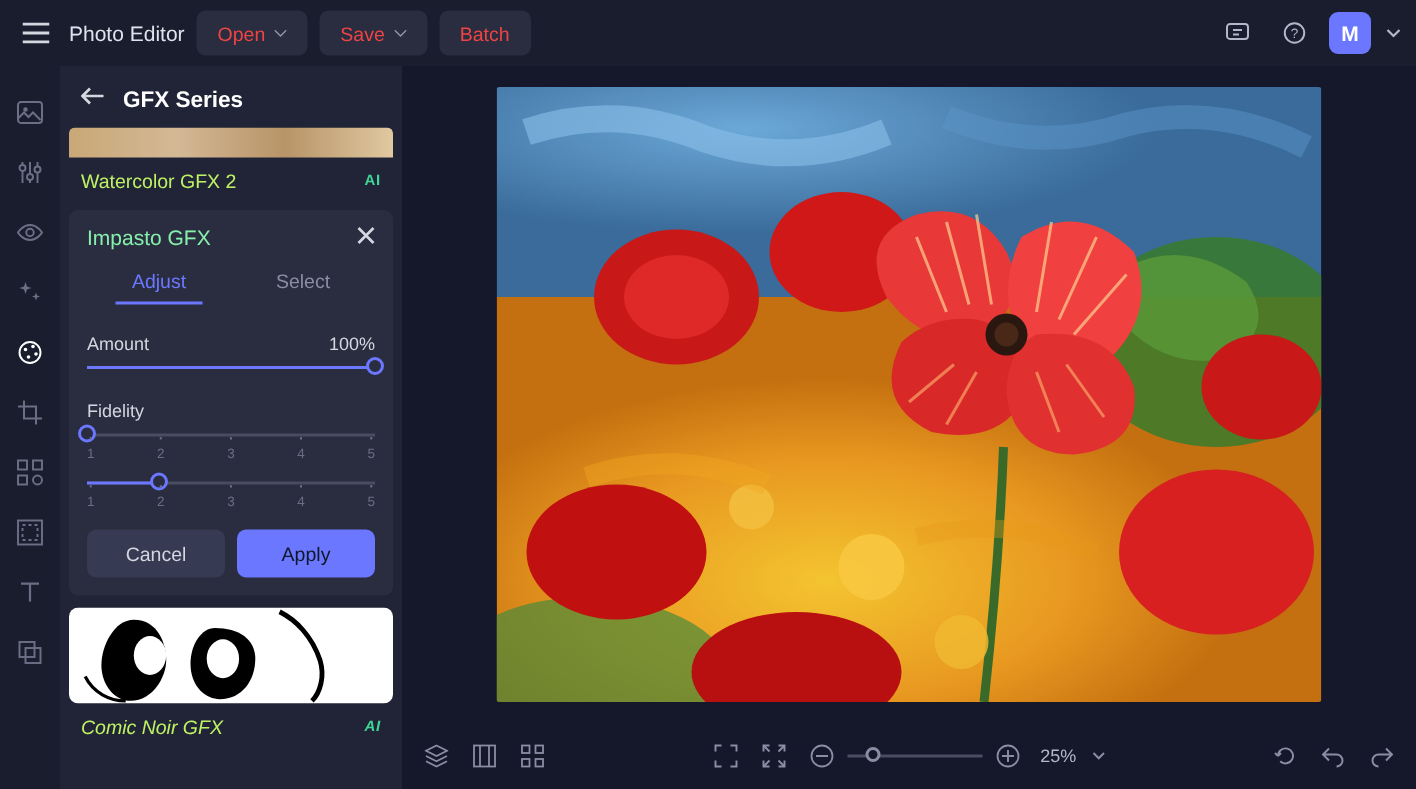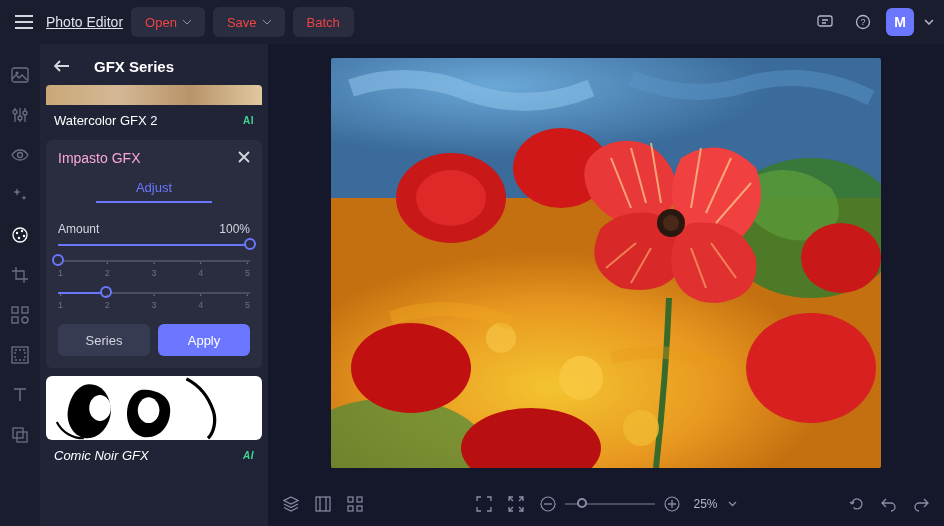--- a/index.html
+++ b/index.html
@@ -18,21 +18,21 @@
   padding: 0 10px;
   gap: 8px;
   background: #1a1d2e;
 }
 .menu-btn {
   width: 28px; height: 28px;
   display: flex; align-items: center; justify-content: center;
   cursor: pointer;
   border-radius: 4px;
 }
-.app-title { font-size: 14px; color: #e0e2ec; margin-right: auto; text-decoration: underline; }
+.app-title { font-size: 14px; color: #e0e2ec; margin-right: auto; }
 .top-btn {
   height: 30px;
   padding: 0 14px;
   background: #2a2d3f;
   border-radius: 6px;
   display: flex; align-items: center; gap: 6px;
   cursor: pointer;
   font-size: 13px;
   color: #ef4444;
 }
@@ -68,54 +68,54 @@
   cursor: pointer;
 }
 .rail-icon.active { color: #fff; }
 .side-panel {
   width: 228px;
   background: #212436;
   display: flex; flex-direction: column;
   overflow: hidden;
 }
 .panel-head {
-  display: flex; align-items: flex-end;
-  gap: 24px;
+  display: flex; align-items: flex-start;
+  gap: 12px;
   padding: 14px 14px 10px 14px;
 }
 .back-btn { cursor: pointer; color: #d4d6e0; }
 .panel-title { font-size: 15px; font-weight: 700; color: #fff; }
 .panel-body {
   flex: 1;
   overflow-y: auto;
   padding: 0 6px 6px 6px;
 }
 .preset-thumb {
   height: 20px;
   background: linear-gradient(90deg, #c9a876, #d4b896, #b89468, #e0c8a0);
   border-radius: 4px 4px 0 0;
   margin: 0 0 0 0;
 }
 .preset-row {
   display: flex; align-items: center; justify-content: space-between;
   padding: 8px 8px;
 }
-.preset-name { font-size: 13px; color: #ffffff; }
+.preset-name { font-size: 13px; color: #bef264; }
 .ai-badge { font-size: 10px; color: #3dd696; font-weight: 600; letter-spacing: 0.5px; }
 .effect-card {
   background: #2a2d3f;
   border-radius: 6px;
   padding: 10px 12px 12px 12px;
   margin: 4px 0;
 }
 .effect-head {
   display: flex; align-items: center; justify-content: space-between;
   margin-bottom: 8px;
 }
-.effect-name { font-size: 14px; color: #f9a8d4; }
+.effect-name { font-size: 14px; color: #86efac; }
 .close-btn { cursor: pointer; color: #d4d6e0; }
 .subtabs {
   display: flex;
   margin-bottom: 12px;
   justify-content: center;
 }
 .subtab {
   flex: 1;
   text-align: center;
   padding: 6px 0;
@@ -178,21 +178,21 @@
 }
 .btn {
   flex: 1;
   height: 32px;
   border-radius: 6px;
   display: flex; align-items: center; justify-content: center;
   cursor: pointer;
   font-size: 13px;
 }
 .btn-second { background: #363a52; color: #d4d6e0; }
-.btn-primary { background: #6b77ff; color: #ffffff; }
+.btn-primary { background: #6b77ff; color: #0f172a; }
 .next-preset {
   margin-top: 8px;
   font-style: italic;
 }
 .next-thumb {
   height: 64px;
   border-radius: 6px;
   overflow: hidden;
 }
 .canvas-area {
@@ -376,33 +376,37 @@
         <div class="effect-head">
           <div class="effect-name">Impasto GFX</div>
           <div class="close-btn">
             <svg width="12" height="12" viewBox="0 0 12 12">
                 <path d="M1 1l10 10M11 1L1 11" stroke="currentColor" stroke-width="1.8"></path>
               </svg>
           </div>
         </div>
         <div class="subtabs">
           <div class="subtab active">Adjust</div>
+          <div class="subtab">Select</div>
         </div>
 
         <div class="param">
           <div class="param-head">
             <span>Amount</span>
             <span>100%</span>
           </div>
           <div class="slider-track">
             <div class="slider-thumb" style="left:100%"></div>
           </div>
         </div>
 
         <div class="param">
+          <div class="param-head">
+            <span>Fidelity</span>
+          </div>
           <div class="slider-track gray">
             <div class="slider-thumb" style="left:0%"></div>
           </div>
           <div class="ticks">
             <span class="tick">1</span>
             <span class="tick">2</span>
             <span class="tick">3</span>
             <span class="tick">4</span>
             <span class="tick">5</span>
           </div>
@@ -416,21 +420,21 @@
           <div class="ticks">
             <span class="tick">1</span>
             <span class="tick">2</span>
             <span class="tick">3</span>
             <span class="tick">4</span>
             <span class="tick">5</span>
           </div>
         </div>
 
         <div class="btn-row">
-          <div class="btn btn-second">Series</div>
+          <div class="btn btn-second">Cancel</div>
           <div class="btn btn-primary">Apply</div>
         </div>
       </div>
 
       <div class="next-preset">
         <div class="next-thumb">
           <svg width="100%" height="100%" viewBox="0 0 200 64" preserveAspectRatio="xMidYMid slice">
             <rect width="200" height="64" fill="#fff"></rect>
             <path d="M40 10c15 0 20 15 20 25s-8 25-22 25c-10 0-18-10-18-22s8-28 20-28z" fill="#000"></path>
             <path d="M90 15c-8 0-15 10-15 22 0 15 10 22 18 22 14 0 22-12 22-25 0-12-10-19-25-19z" fill="#000"></path>

